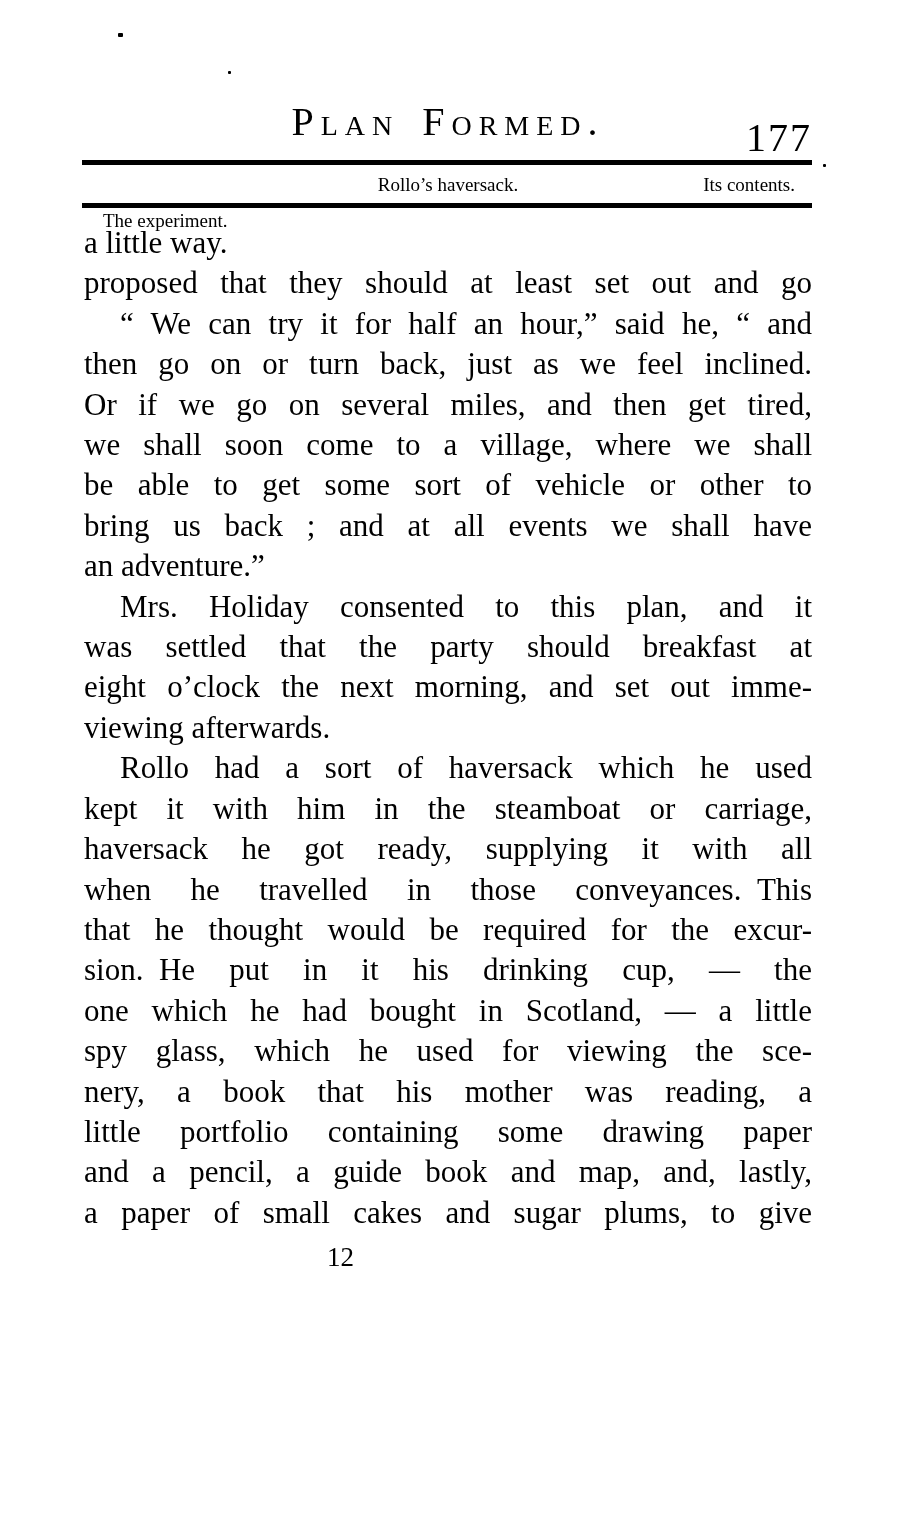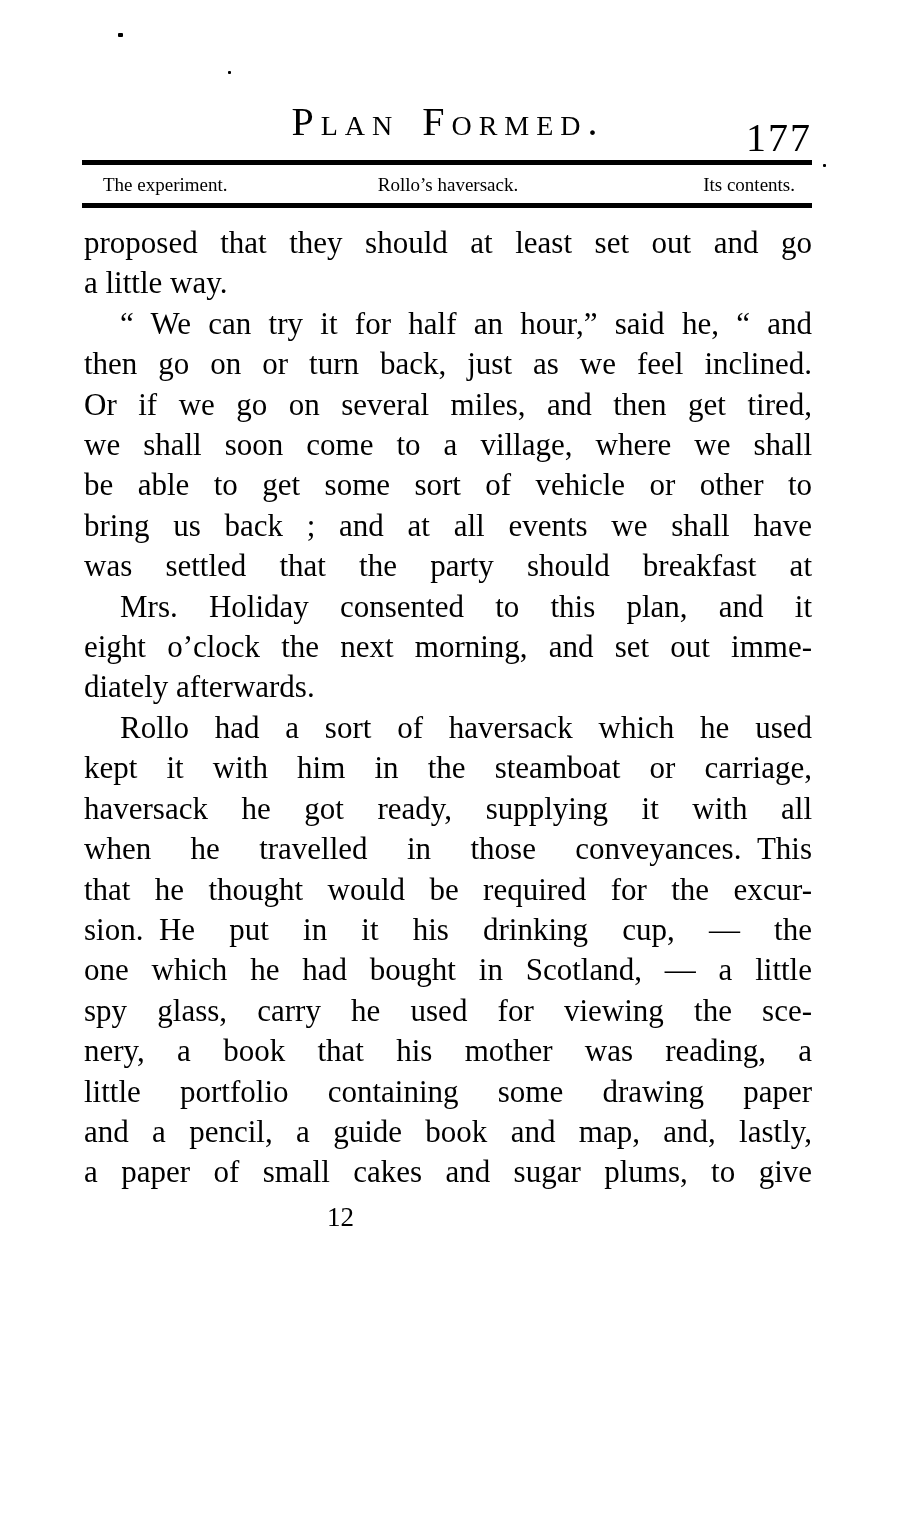--- a/index.html
+++ b/index.html
@@ -44,21 +44,21 @@
     background: #000;
   }
   .rule-top { top: 160px; }
   .rule-bottom { top: 203px; }
   .subheads {
     position: absolute;
     top: 170px; left: 84px; width: 728px; height: 30px;
     font-size: 19px;
     line-height: 30px;
   }
-  .subhead-left   { position: absolute; left: 19px; }
+  .subhead-left   { position: absolute; left: 19px; margin-top: 36px; }
   .subhead-center { position: absolute; left: 0; right: 0; text-align: center; }
   .subhead-right  { position: absolute; right: 17px; }
 
   .body-text {
     position: absolute;
     top: 223px; left: 84px; width: 728px;
     font-size: 31px;
     line-height: 40.4px;
   }
   .line {
@@ -95,40 +95,41 @@
   <div class="subheads">
     <span class="subhead-left">The experiment.</span>
     <span class="subhead-center">Rollo’s haversack.</span>
     <span class="subhead-right">Its contents.</span>
   </div>
 
   <div class="rule rule-bottom"></div>
 
   <div class="body-text">
 
+      <div class="line end">a little way.</div>
       <div class="line">proposed that they should at least set out and go</div>
-      <div class="line end">a little way.</div>
       <div class="line indent">“ We can try it for half an hour,” said he, “ and</div>
       <div class="line">then go on or turn back, just as we feel inclined.</div>
       <div class="line">Or if we go on several miles, and then get tired,</div>
       <div class="line">we shall soon come to a village, where we shall</div>
       <div class="line">be able to get some sort of vehicle or other to</div>
       <div class="line">bring us back ; and at all events we shall have</div>
+      <div class="line end">an adventure.”</div>
+      <div class="line indent">Mrs. Holiday consented to this plan, and it</div>
       <div class="line">was settled that the party should breakfast at</div>
-      <div class="line indent">Mrs. Holiday consented to this plan, and it</div>
       <div class="line">eight o’clock the next morning, and set out imme-</div>
-      <div class="line end">diately afterwards.</div>
+      <div class="line end">viewing afterwards.</div>
       <div class="line indent">Rollo had a sort of haversack which he used</div>
       <div class="line">kept it with him in the steamboat or carriage,</div>
       <div class="line">haversack he got ready, supplying it with all</div>
       <div class="line">when he travelled in those conveyances. This</div>
       <div class="line">that he thought would be required for the excur-</div>
       <div class="line">sion. He put in it his drinking cup, — the</div>
       <div class="line">one which he had bought in Scotland, — a little</div>
-      <div class="line">spy glass, carry he used for viewing the sce-</div>
+      <div class="line">spy glass, which he used for viewing the sce-</div>
       <div class="line">nery, a book that his mother was reading, a</div>
       <div class="line">little portfolio containing some drawing paper</div>
       <div class="line">and a pencil, a guide book and map, and, lastly,</div>
       <div class="line">a paper of small cakes and sugar plums, to give</div>
       <div class="signature">12</div>
   </div>
 
 </div>
 
 </body></html>

